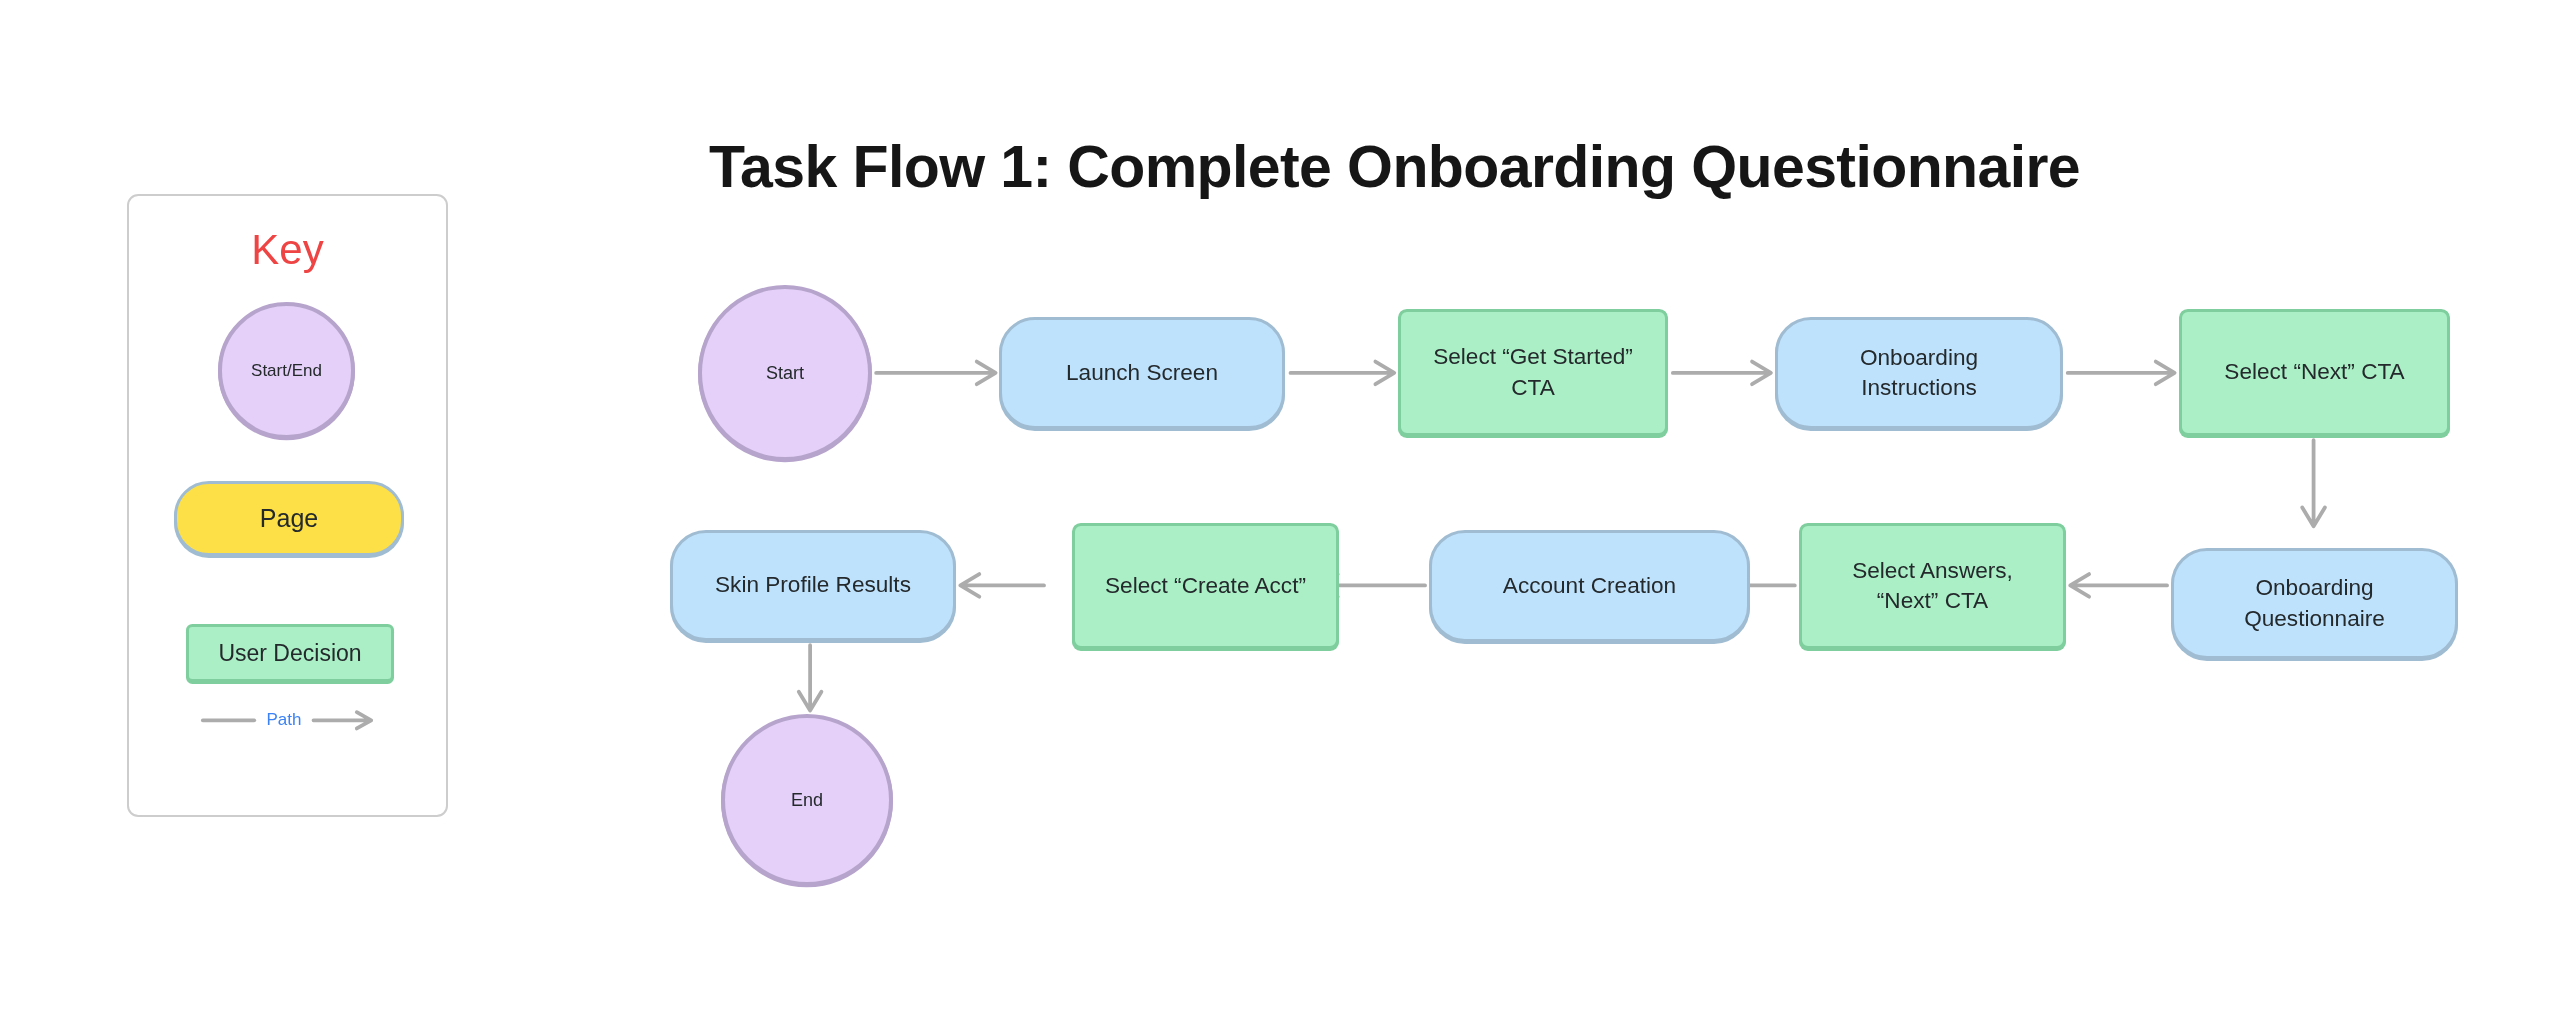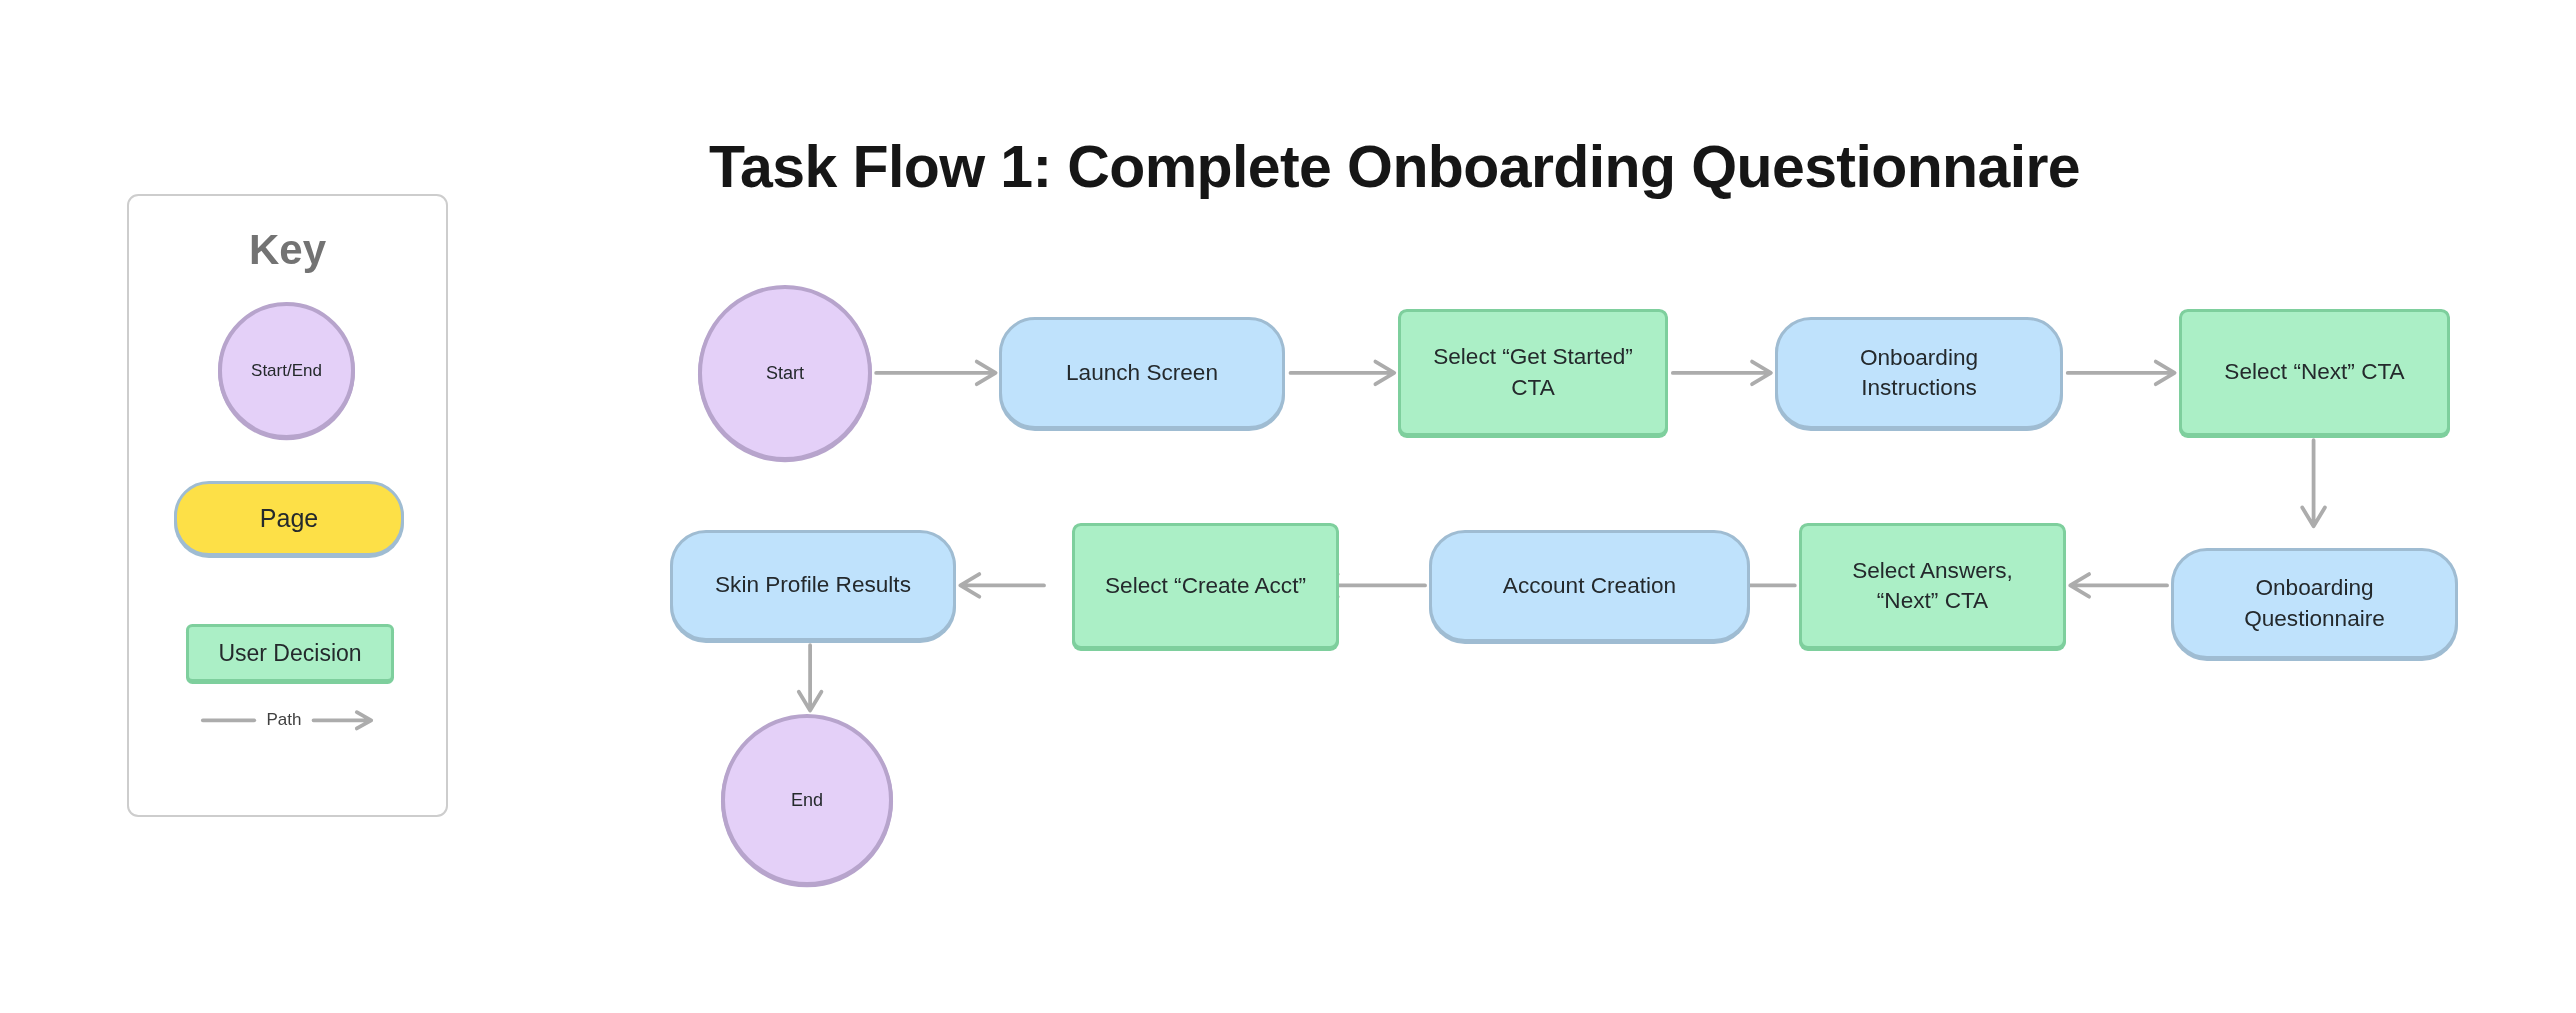--- a/index.html
+++ b/index.html
@@ -13,42 +13,42 @@
     position:absolute;left:709px;top:133px;margin:0;
     font-size:59px;font-weight:600;letter-spacing:-0.6px;color:#161616;white-space:nowrap;
   }
   
   .key-panel{
     position:absolute;left:127px;top:194px;width:321px;height:623px;
     border:2.5px solid #cdcdcd;border-radius:11.3px;background:#ffffff;box-sizing:border-box;
   }
   .key-title{
     position:absolute;top:30px;left:0;width:100%;text-align:center;
-    font-size:42px;font-weight:700;color:#737373;
+    font-size:42px;font-weight:400;color:#ef4444;
   }
   .key-shape{
     position:absolute;display:flex;align-items:center;justify-content:center;
     text-align:center;box-sizing:border-box;
   }
   .key-ellipse{
     left:89px;top:106px;width:137px;height:137px;border-radius:50%;
     background:#e4d0f8;border:4.4px solid #b7a4cc;box-shadow:0 1.3px 0 0 #b7a4cc;font-size:17px;
   }
   .key-pill{
     left:45px;top:285px;width:230px;height:75px;border-radius:35px;
     background:#fde047;border:3.1px solid #9fbcd2;box-shadow:0 1.9px 0 0 #9fbcd2;font-size:25px;
   }
   .key-decision{
     left:57px;top:428px;width:208px;height:58px;border-radius:6.3px;
     background:#abefc6;border:3.1px solid #7ecf9d;box-shadow:0 1.9px 0 0 #7ecf9d;font-size:23px;
   }
   .key-path{
     position:absolute;left:0;top:513px;width:100%;
     display:flex;align-items:center;justify-content:center;gap:10px;
-    font-size:17px;color:#404040;
+    font-size:17px;color:#3b82f6;
   }
   .key-path svg{display:block;}
   
   .node{
     position:absolute;display:flex;align-items:center;justify-content:center;
     text-align:center;box-sizing:border-box;font-size:22.6px;line-height:1.35;color:#24292c;
   }
   .page{
     background:#bfe2fc;border:3.1px solid #9fbcd2;border-radius:36px;
     box-shadow:0 1.9px 0 0 #9fbcd2;padding:0 20px;

